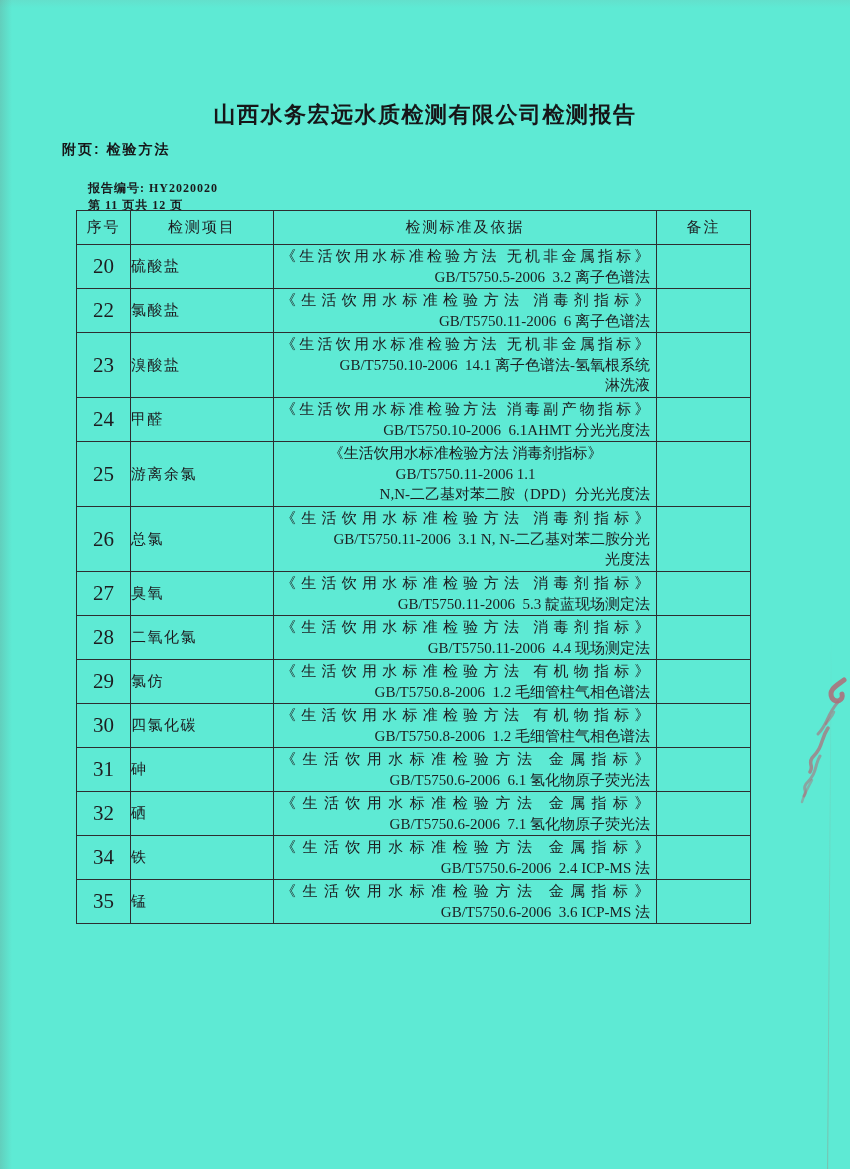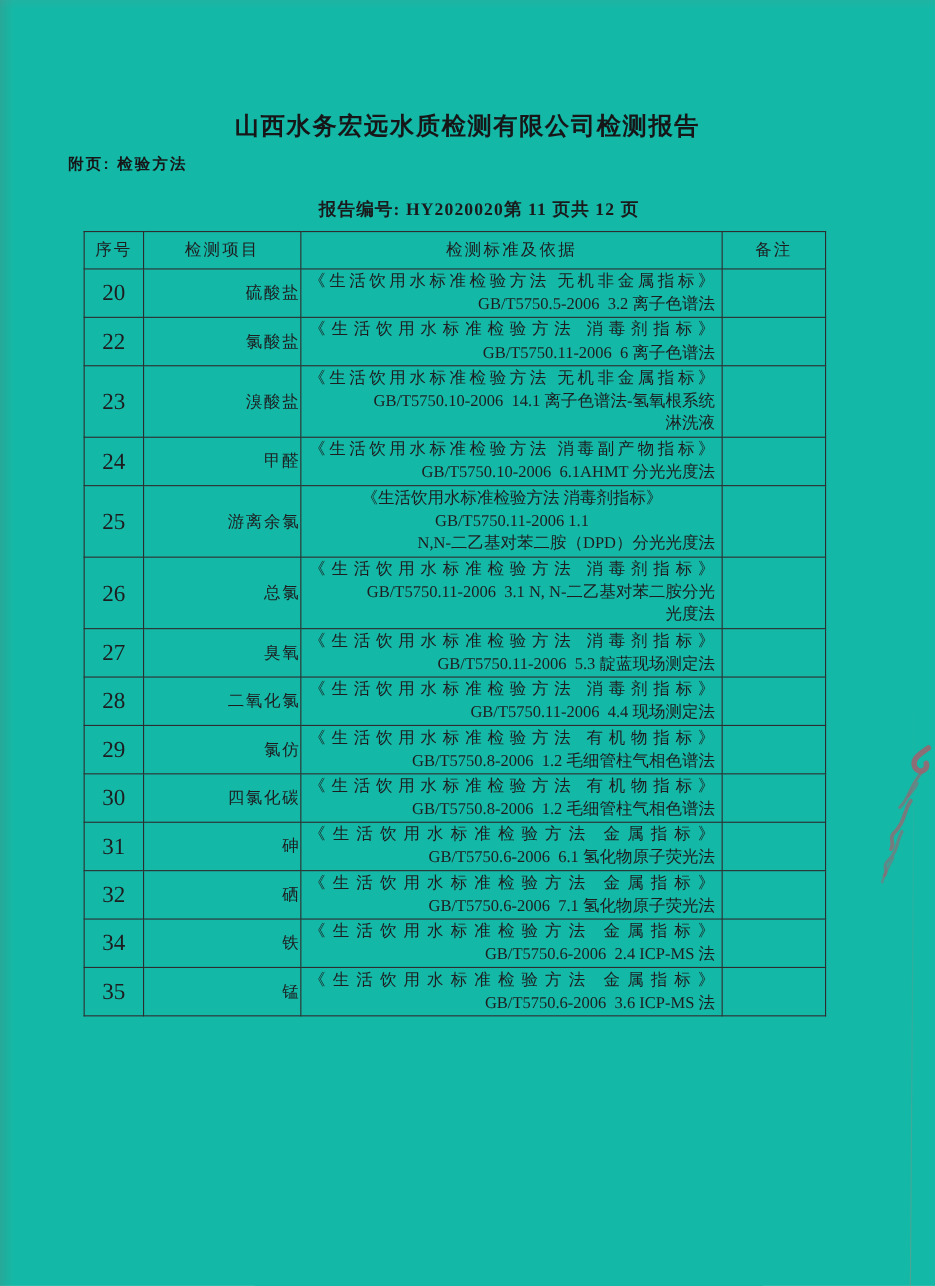--- a/index.html
+++ b/index.html
@@ -1,19 +1,19 @@
 <!DOCTYPE html>
 <html><head>
 <meta charset="utf-8">
 <style>
   html,body{margin:0;padding:0;}
   body{width:850px;height:1169px;background:#e9e9e7;}
   .page{
     position:relative;width:850px;height:1169px;overflow:hidden;
-    background:#14b8a6;
+    background:#5eead4;
     color:#1d1d20;
     font-family:"Liberation Serif","DejaVu Serif",serif;
   }
   .edge-shadow{position:absolute;left:0;top:0;width:12px;height:100%;
     background:linear-gradient(90deg,rgba(110,110,105,0.22),rgba(110,110,105,0));}
   .top-shadow{position:absolute;left:0;top:0;width:100%;height:8px;
     background:linear-gradient(rgba(140,140,135,0.10),rgba(140,140,135,0));}
   .crease{position:absolute;left:829px;top:630px;width:1px;height:539px;
     background:linear-gradient(rgba(150,140,128,0),rgba(150,140,128,0.45));
     transform:rotate(0.4deg);}
@@ -22,35 +22,35 @@
     font-family:"Liberation Sans","DejaVu Sans",sans-serif;
     font-size:22px;font-weight:700;letter-spacing:1.5px;color:#161618;
   }
   .section-label{
     position:absolute;top:141px;left:62px;
     font-family:Liberation Sans, sans-serif;
     font-size:14px;font-weight:700;letter-spacing:2px;color:#161618;
   }
   .meta-row{
     position:absolute;top:180px;left:88px;right:67px;
-    display:flex;justify-content:center;align-items:baseline;
-    font-size:16px;font-weight:700;letter-spacing:1px;color:#1a1a1c;
+    display:flex;justify-content:space-between;align-items:baseline;
+    font-size:12px;font-weight:700;letter-spacing:1px;color:#1a1a1c;flex-direction:column;
   }
   table.methods{
     position:absolute;top:210px;left:76px;width:674px;
     border-collapse:collapse;table-layout:fixed;border-radius:16px;
   }
   .methods th,.methods td{border:1.5px solid #2d2d30;vertical-align:middle;padding:0;}
   .methods th{
     height:33px;font-size:15px;font-weight:400;letter-spacing:2px;text-align:center;
   }
   tr.h2{height:44px;}
   tr.h3{height:65px;}
   td.no{text-align:center;font-size:21px;}
-  td.item{text-align:right;font-size:15px;letter-spacing:1.5px;}
+  td.item{text-align:left;font-size:15px;letter-spacing:1.5px;}
   td.std{padding:1px 6px 1px 7px;font-size:15px;line-height:20.5px;}
   td.std .std-title{text-align:justify;text-align-last:justify;letter-spacing:0.5px;}
   td.std .std-cont{text-align:right;white-space:pre-wrap;}
   td.std .std-center{text-align:center;white-space:pre-wrap;}
   .stamp{position:absolute;right:0;top:672px;width:52px;height:150px;opacity:0.8;}
 </style>
 </head>
 <body>
 
 <div class="page">

